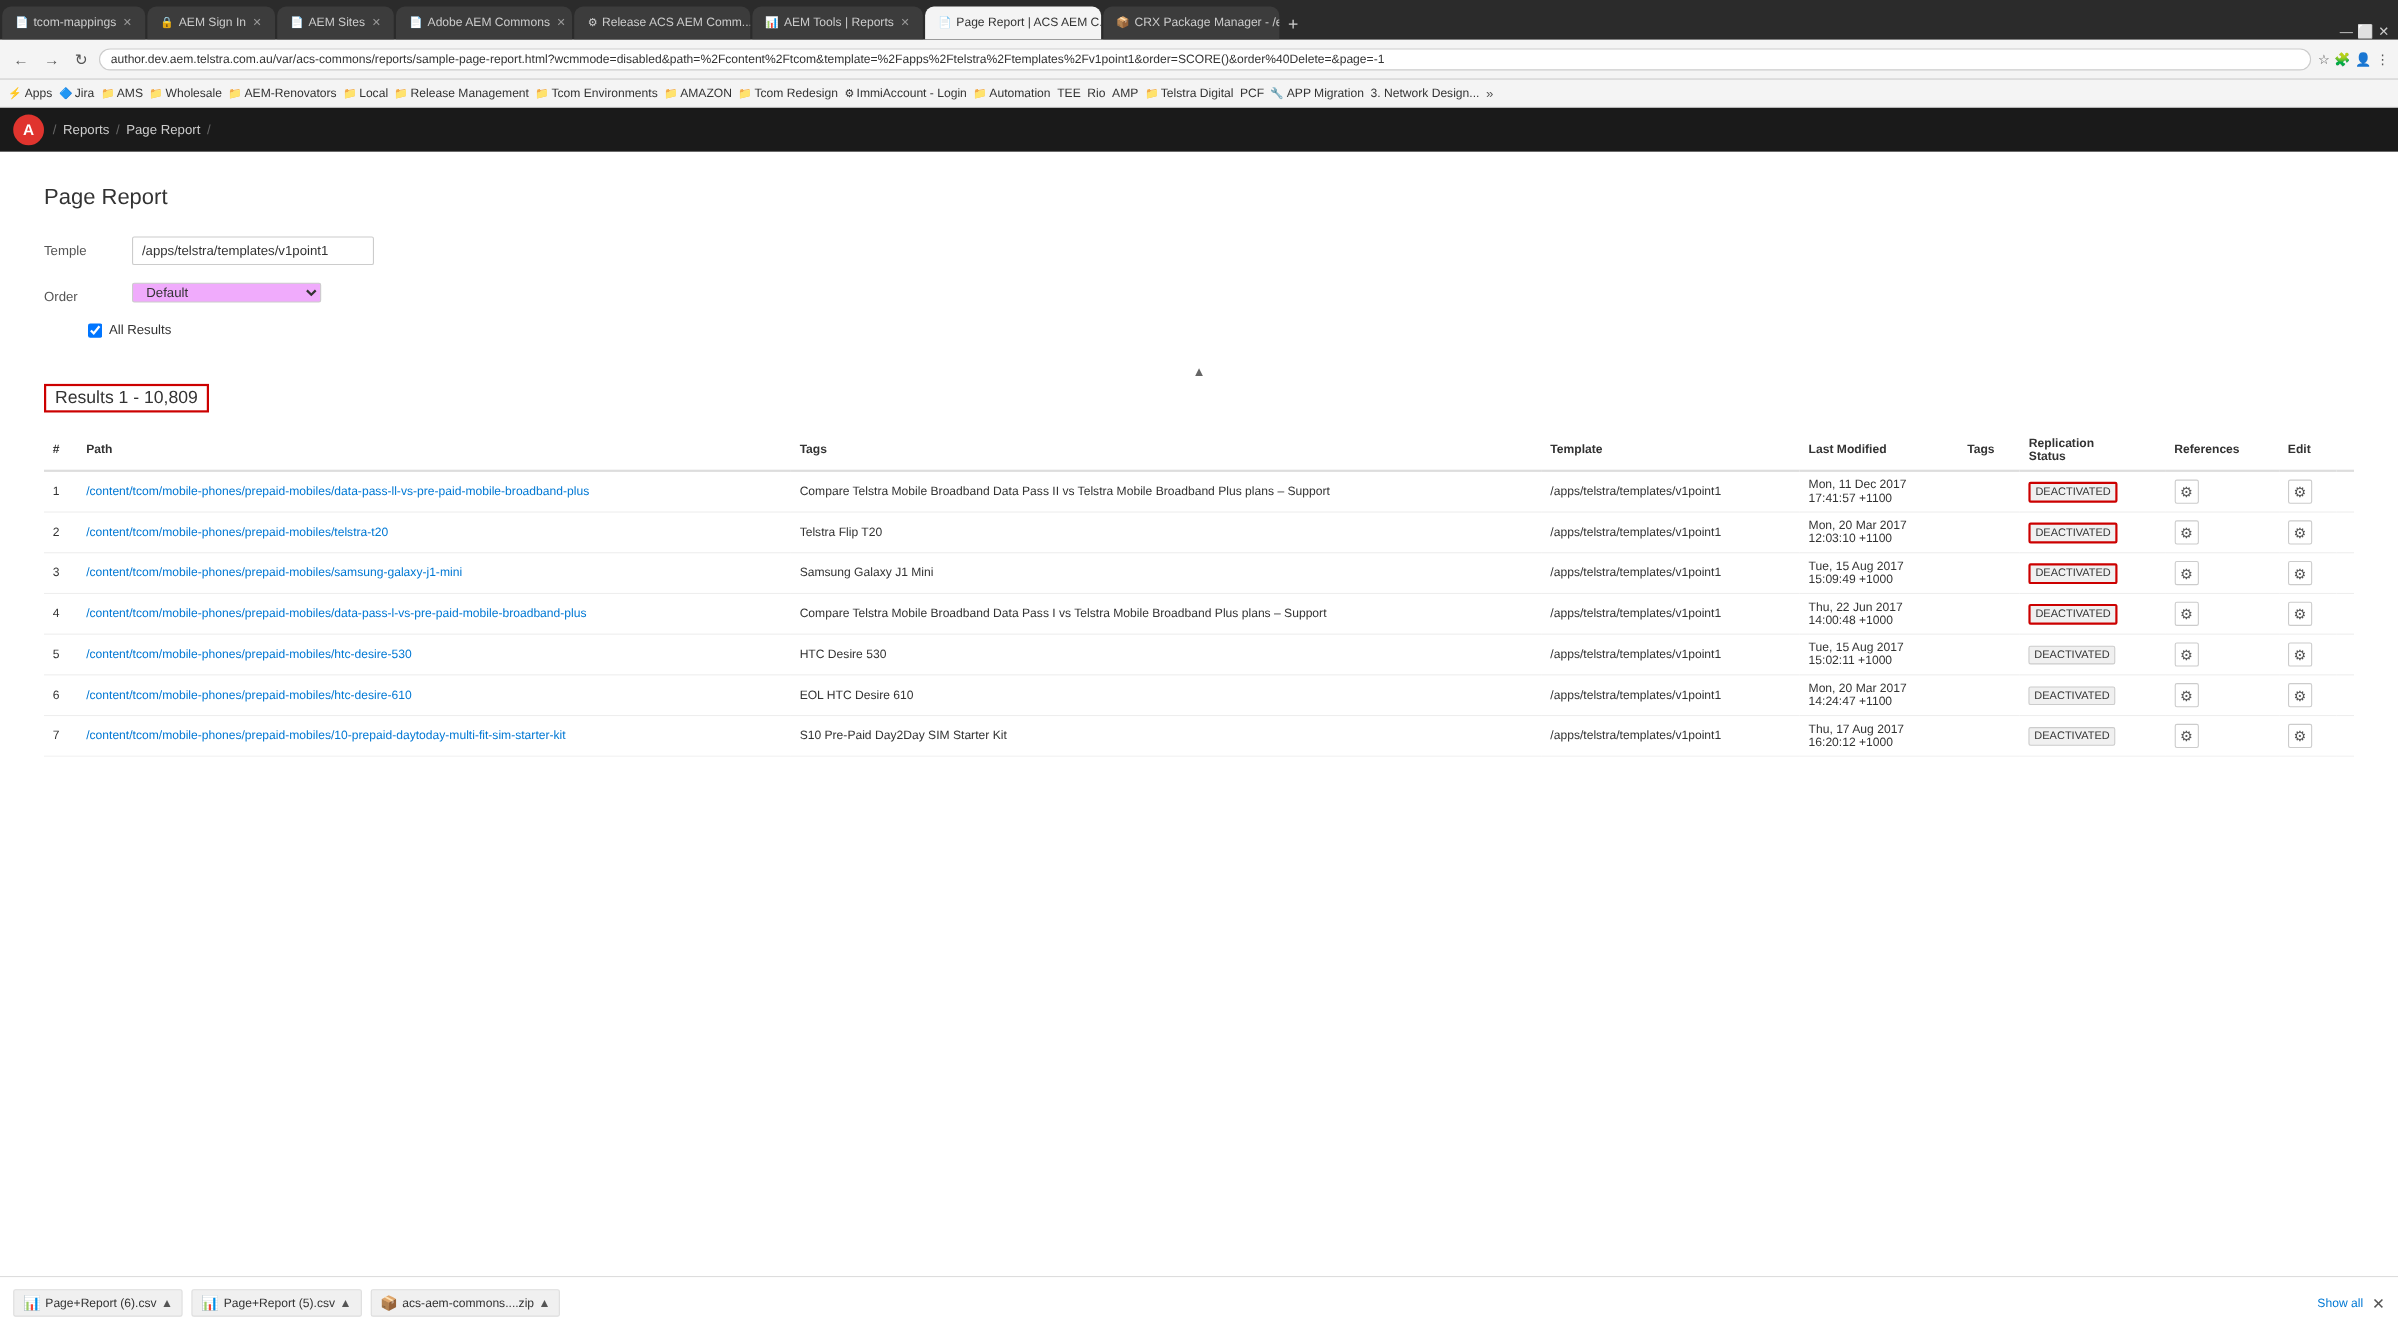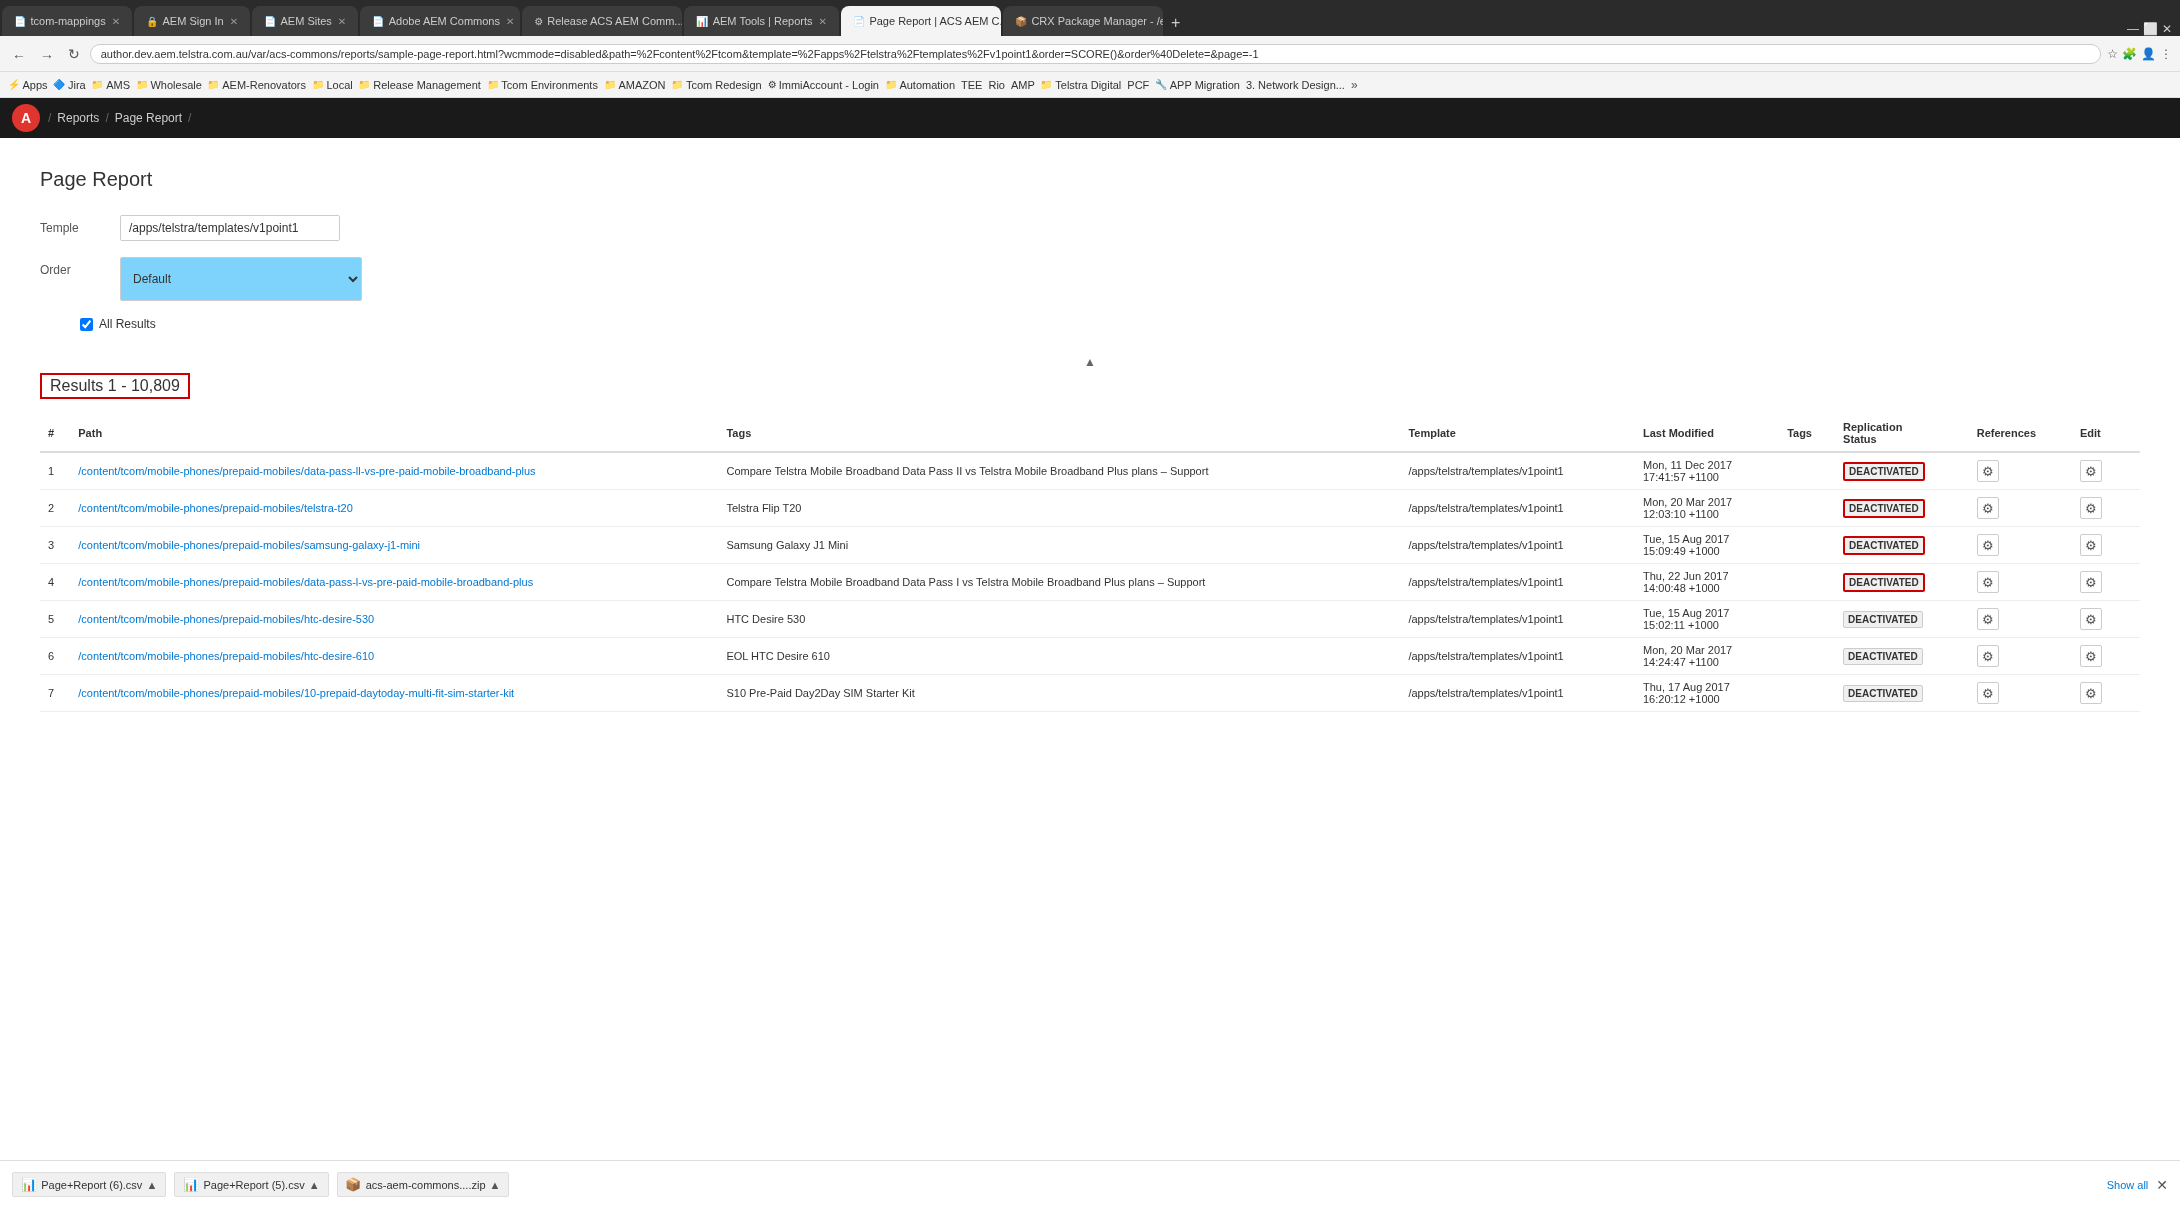--- a/index.html
+++ b/index.html
@@ -28,21 +28,21 @@
 
     
     .main-content { background: #fff; padding: 30px 40px; min-height: calc(100vh - 140px); }
     .page-title { font-size: 20px; font-weight: 300; color: #333; margin-bottom: 24px; }
 
     
     .form-group { display: flex; align-items: flex-start; margin-bottom: 16px; }
     .form-label { width: 80px; font-size: 12px; color: #555; padding-top: 6px; flex-shrink: 0; }
     .form-label .required { color: #e00; }
     .form-input { border: 1px solid #ccc; border-radius: 2px; padding: 5px 8px; font-size: 12px; width: 200px; color: #333; background: #fff; }
-    .form-select { border: 1px solid #ccc; border-radius: 2px; padding: 13px 8px; font-size: 12px; width: 242px; color: #333; background: #7dd3fc; appearance: auto; }
+    .form-select { border: 1px solid #ccc; border-radius: 2px; padding: 0 8px; font-size: 12px; width: 172px; color: #333; background: #f0abfc; appearance: auto; }
 
     .checkbox-row { display: flex; align-items: center; margin-bottom: 20px; margin-left: 40px; }
     .checkbox-row input[type=checkbox] { margin-right: 6px; }
     .checkbox-label { font-size: 12px; color: #333; }
 
     .btn-row { display: flex; gap: 8px; margin-bottom: 20px; margin-left: 80px; }
     .btn-primary { background: #0078d4; color: #fff; border: none; border-radius: 2px; padding: 8px 16px; font-size: 12px; cursor: pointer; }
     .btn-secondary { background: #fff; color: #333; border: 1px solid #ccc; border-radius: 2px; padding: 8px 16px; font-size: 12px; cursor: pointer; }
 
     
@@ -52,21 +52,21 @@
     .results-label-box { display: inline-block; border: 2px solid #cc0000; padding: 2px 8px; font-size: 16px; color: #333; margin-bottom: 8px; }
 
     
     .table-wrapper { width: 100%; overflow-x: auto; }
     table { width: 100%; border-collapse: collapse; font-size: 11px; }
     thead tr { border-bottom: 2px solid #ddd; }
     th { text-align: left; padding: 6px 8px; font-weight: 600; color: #333; font-size: 11px; white-space: nowrap; }
     td { padding: 6px 8px; border-bottom: 1px solid #eee; vertical-align: middle; }
     td a { color: #0078d4; text-decoration: none; }
 
-    .status-badge { display: inline-block; padding: 2px 4px; font-size: 10px; font-weight: 700; color: #333; border: 1px solid #ccc; background: #f5f5f5; border-radius: 2px; }
+    .status-badge { display: inline-block; padding: 2px 4px; font-size: 10px; font-weight: 400; color: #333; border: 1px solid #ccc; background: #f5f5f5; border-radius: 2px; }
     .status-badge.deactivated { background: #f0f0f0; }
     .status-badge.deactivated-red { background: #f0f0f0; border: 2px solid #cc0000; }
 
     .gear-icon { display: inline-flex; align-items: center; justify-content: center; width: 22px; height: 22px; border: 1px solid #ccc; border-radius: 2px; cursor: pointer; color: #555; font-size: 13px; }
 
     
     .download-bar { position: fixed; bottom: 0; left: 0; right: 0; background: #fff; border-top: 1px solid #ddd; display: flex; align-items: center; padding: 8px 12px; gap: 8px; height: 48px; z-index: 100; }
     .download-item { display: flex; align-items: center; background: #f0f0f0; border-radius: 2px; padding: 4px 8px; font-size: 11px; color: #333; gap: 4px; border: 1px solid #ddd; }
     .download-item .icon { color: #4caf50; font-size: 13px; }
     .download-item .icon-zip { color: #ff9800; font-size: 13px; }

